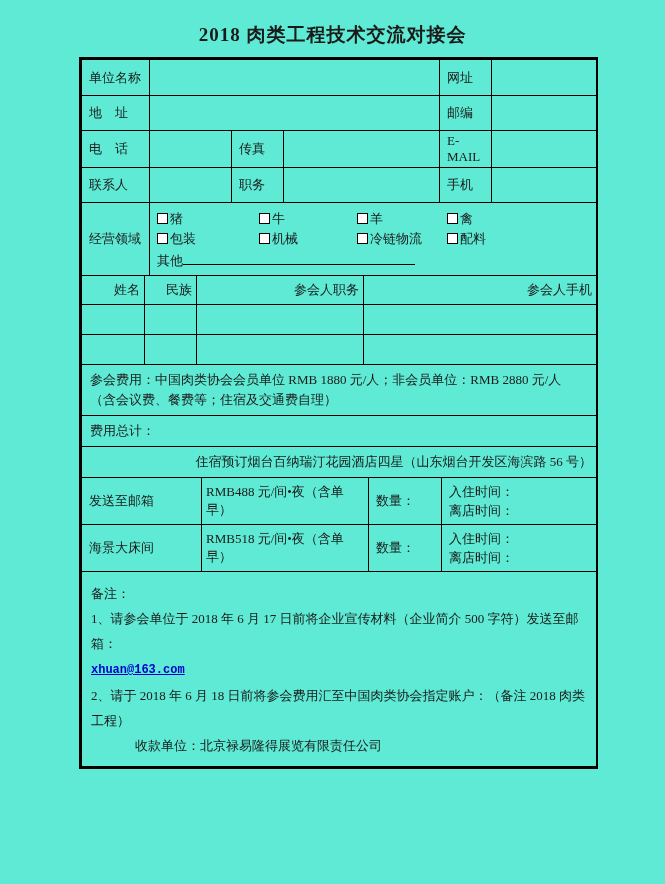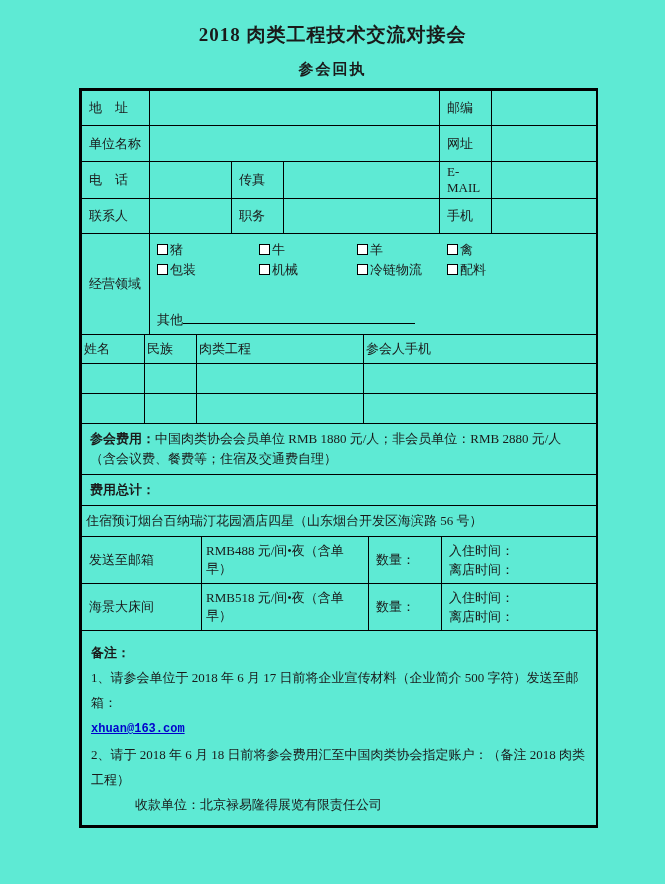--- a/index.html
+++ b/index.html
@@ -16,70 +16,69 @@
   .subtitle { text-align: center; font-size: 15px; font-weight: bold; margin-top: 12px; letter-spacing: 2px; }
   .form-wrap {
     margin: 9px 0 0 79px;
     width: 519px;
     border: 2px solid #000;
   }
   table { border-collapse: collapse; table-layout: fixed; width: 515px; }
   table + table, .sect + .sect, table + .sect, .sect + table { margin-top: -1px; }
   td { border: 1px solid #000; font-size: 13px; vertical-align: middle; padding: 2px 4px 2px 7px; overflow: hidden; }
   .lab { letter-spacing: 0px; }
-  .c { text-align: left; padding-left: 2px; }
+  .c { text-align: right; padding-left: 2px; }
   
   .bz-cell { padding: 5px 0 5px 7px; vertical-align: top; }
   .bz-row { display: flex; margin-top: 2px; }
   .bz-item { white-space: nowrap; }
   .w1 { width: 102px; } .w2 { width: 98px; } .w3 { width: 90px; }
   .cb { display: inline-block; width: 11px; height: 11px; border: 1px solid #000; margin-right: 2px; vertical-align: -1px; background: #fff; }
-  .other-row { margin-top: 31px; }
+  .other-row { margin-top: 3px; }
   .blank-line { display: inline-block; width: 232px; height: 14px; border-bottom: 1px solid #000; }
   
   .fee-cell { padding: 5px 8px; line-height: 20px; }
-  .bold { font-weight: bold; }
-  
-  .hotel-head { text-align: left; padding: 6px 4px; }
+  .bold { font-weight: normal; }
+  
+  .hotel-head { text-align: right; padding: 6px 4px; }
   .time-cell { line-height: 19px; }
   
   .notes-cell { vertical-align: top; padding: 9px 10px 8px 9px; line-height: 25px; font-size: 13px; }
   .indent { padding-left: 44px; }
   .email-link { font-weight: bold; text-decoration: underline; font-family: "Liberation Mono", "DejaVu Sans Mono", monospace; font-size: 12px; }
 </style>
 </head>
 <body>
 
 <div class="page">
 
   <div class="title">2018 肉类工程技术交流对接会</div>
-  <div class="subtitle">参会回执</div>
 
   <div class="form-wrap">
 
     <table class="sect">
       <colgroup>
           <col style="width:68px">
           <col style="width:82px">
           <col style="width:52px">
           <col style="width:156px">
           <col style="width:52px">
           <col style="width:105px">
         </colgroup>
       <tbody>
-          <tr style="height:35px">
+          <tr style="height:36px">
+        <td class="lab">单位名称</td>
+        <td colspan="3"></td>
+        <td class="lab">网址</td>
+        <td></td>
+      </tr>
+      <tr style="height:35px">
         <td class="lab">地　址</td>
         <td colspan="3"></td>
         <td class="lab">邮编</td>
-        <td></td>
-      </tr>
-      <tr style="height:36px">
-        <td class="lab">单位名称</td>
-        <td colspan="3"></td>
-        <td class="lab">网址</td>
         <td></td>
       </tr>
       <tr style="height:35px">
         <td class="lab">电　话</td>
         <td></td>
         <td class="lab">传真</td>
         <td></td>
         <td class="lab">E-MAIL</td>
         <td></td>
       </tr>
@@ -127,21 +126,21 @@
       <colgroup>
           <col style="width:63px">
           <col style="width:52px">
           <col style="width:167px">
           <col style="width:233px">
         </colgroup>
       <tbody>
           <tr style="height:29px">
         <td class="c lab">姓名</td>
         <td class="c lab">民族</td>
-        <td class="c lab">肉类工程</td>
+        <td class="c lab">参会人职务</td>
         <td class="c lab">参会人手机</td>
       </tr>
       <tr style="height:30px">
         <td></td>
         <td></td>
         <td></td>
         <td></td>
       </tr>
       <tr style="height:30px">
         <td></td>

